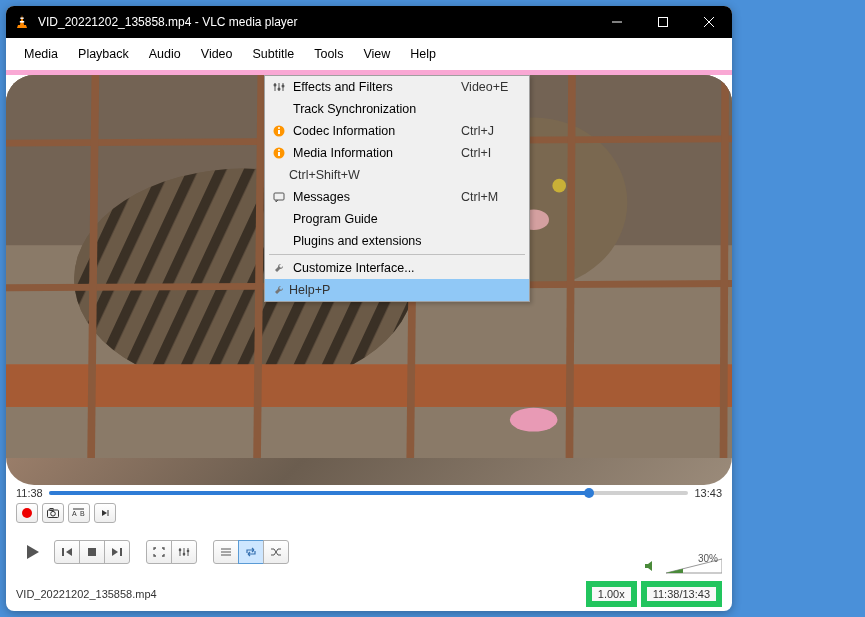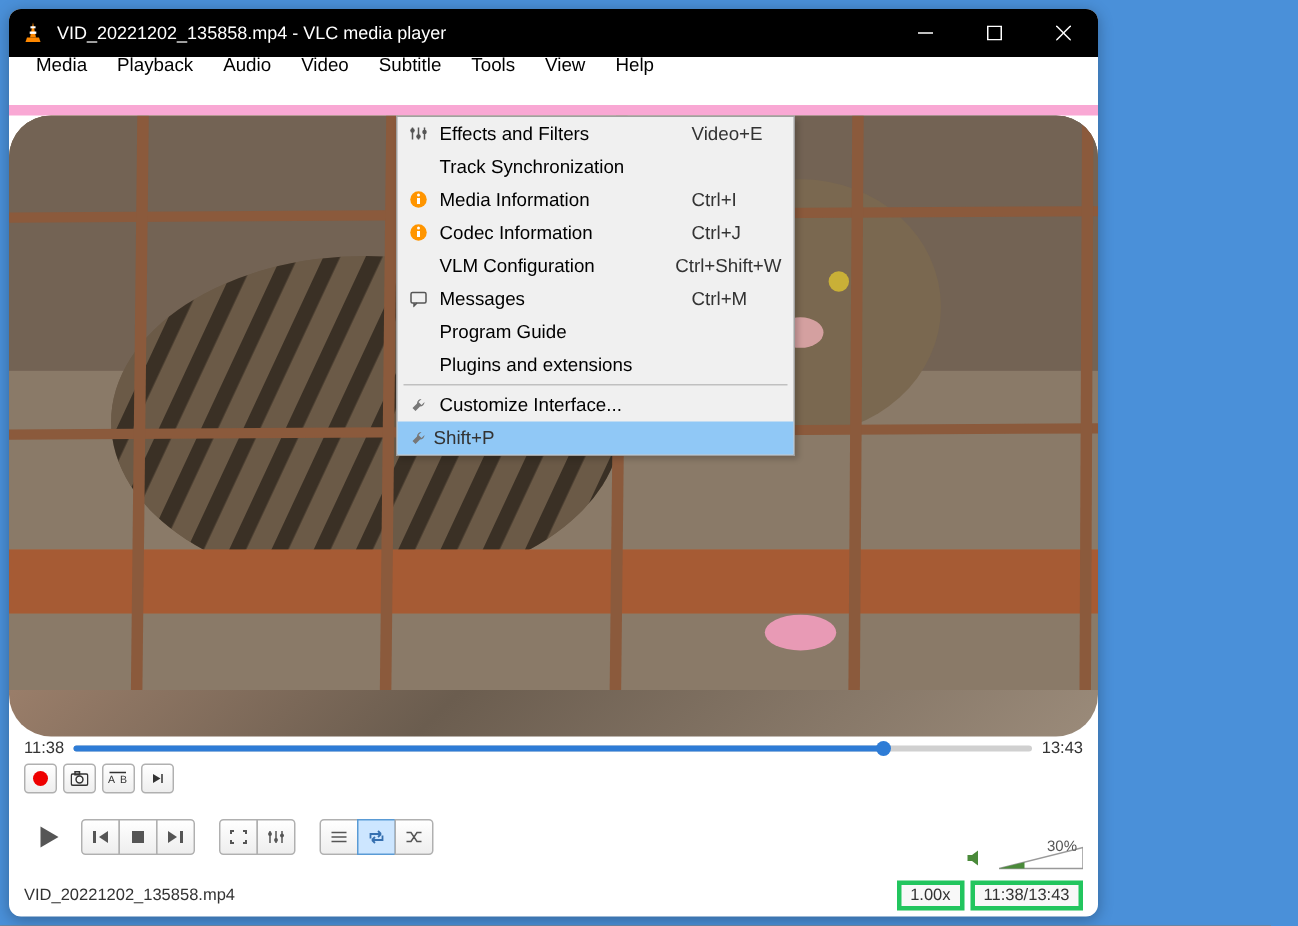--- a/index.html
+++ b/index.html
@@ -3,21 +3,21 @@
 <meta charset="utf-8">
 <style>
 * { margin: 0; padding: 0; box-sizing: border-box; font-family: "Segoe UI", Tahoma, sans-serif; }
 body { background: #4a90d9; padding: 6px; }
 .window { width: 726px; height: 605px; background: #fff; border-radius: 8px; overflow: hidden; box-shadow: 0 2px 10px rgba(0,0,0,0.3); display: flex; flex-direction: column; }
 .titlebar { background: #000; color: #fff; height: 32px; display: flex; align-items: center; padding: 0 0 0 8px; }
 .titlebar-icon { width: 16px; height: 16px; margin-right: 8px; }
 .titlebar-text { font-size: 12px; flex: 1; }
 .titlebar-controls { display: flex; }
 .tb-btn { width: 46px; height: 32px; display: flex; align-items: center; justify-content: center; color: #fff; }
-.menubar { background: #fff; height: 26px; display: flex; align-items: flex-end; padding: 16px 8px; border-bottom: 7px solid #f9a8d4; font-size: 12.5px; }
+.menubar { background: #fff; height: 26px; display: flex; align-items: center; padding: 16px 8px; border-bottom: 5px solid #f9a8d4; font-size: 12.5px; }
 .menu-item { padding: 4px 10px; cursor: default; }
 .video-area { flex: 1; background: linear-gradient(135deg, #8b7355 0%, #a0826d 30%, #6b5d4f 60%, #9b8b7a 100%); position: relative; overflow: hidden; border-radius: 28px; }
 .dropdown { position: absolute; top: 0; left: 258px; width: 266px; background: #f0f0f0; border: 1px solid #a0a0a0; box-shadow: 2px 2px 4px rgba(0,0,0,0.2); z-index: 100; font-size: 12.5px; }
 .dropdown-row { display: flex; align-items: center; height: 22px; padding: 0 8px 0 4px; }
 .dropdown-row.highlighted { background: #90c8f6; }
 .dd-icon { width: 20px; display: flex; justify-content: center; align-items: center; }
 .dd-label { flex: 1; padding-left: 4px; }
 .dd-shortcut { color: #333; min-width: 60px; }
 .dd-sep { height: 1px; background: #c0c0c0; margin: 2px 4px; }
 .timebar { display: flex; align-items: center; padding: 2px 10px; font-size: 11px; color: #333; gap: 6px; }
@@ -33,21 +33,21 @@
 .small-btn { width: 26px; height: 24px; border: 1px solid #b0b0b0; border-radius: 3px; background: linear-gradient(#fff, #eee); display: flex; align-items: center; justify-content: center; font-size: 10px; }
 .small-btn.active { background: #cde6ff; border-color: #5a9bd5; }
 .btn-group { display: flex; gap: 0; }
 .btn-group .small-btn { border-radius: 0; margin-left: -1px; }
 .btn-group .small-btn:first-child { border-radius: 3px 0 0 3px; margin-left: 0; }
 .btn-group .small-btn:last-child { border-radius: 0 3px 3px 0; }
 .volume { margin-left: auto; display: flex; align-items: center; gap: 6px; margin-top: 28px; }
 .vol-tri { width: 56px; height: 18px; position: relative; }
 .statusbar { display: flex; align-items: center; padding: 2px 10px 4px; font-size: 11px; color: #333; gap: 4px; }
 .status-left { flex: 1; }
-.status-box { border: 3px solid #22c55e; padding: 1px 6px; background: #f8f8f8; }
+.status-box { border: 6px solid #22c55e; padding: 1px 6px; background: #f8f8f8; }
 .cat-scene { position: absolute; inset: 0; }
 </style>
 </head>
 <body>
 
 <div class="window">
 
   <div class="titlebar">
     <svg class="titlebar-icon" viewBox="0 0 16 16">
       <path d="M8 1 L10 11 L6 11 Z" fill="#ff8800"></path>
@@ -136,37 +136,36 @@
         <span class="dd-shortcut"></span>
       </div>
       <div class="dropdown-row">
         <span class="dd-icon">
             <svg width="12" height="12">
               <circle cx="6" cy="6" r="5.5" fill="#ff9500"></circle>
               <rect x="5" y="5" width="2" height="4" fill="#fff"></rect>
               <circle cx="6" cy="3" r="1" fill="#fff"></circle>
             </svg>
           </span>
-        <span class="dd-label">Media Information</span>
-        <span class="dd-shortcut">Ctrl+I</span>
+        <span class="dd-label">Codec Information</span>
+        <span class="dd-shortcut">Ctrl+J</span>
       </div>
       <div class="dropdown-row">
         <span class="dd-icon">
             <svg width="12" height="12">
               <circle cx="6" cy="6" r="5.5" fill="#ff9500"></circle>
               <rect x="5" y="5" width="2" height="4" fill="#fff"></rect>
               <circle cx="6" cy="3" r="1" fill="#fff"></circle>
             </svg>
           </span>
-        <span class="dd-label">Codec Information</span>
-        <span class="dd-shortcut">Ctrl+J</span>
+        <span class="dd-label">Media Information</span>
+        <span class="dd-shortcut">Ctrl+I</span>
       </div>
       <div class="dropdown-row">
         <span class="dd-icon"></span>
-        <span class="dd-label">VLM Configuration</span>
         <span class="dd-shortcut">Ctrl+Shift+W</span>
       </div>
       <div class="dropdown-row">
         <span class="dd-icon">
             <svg width="12" height="12">
               <rect x="1" y="2" width="10" height="7" rx="1" fill="none" stroke="#555"></rect>
               <path d="M3 9 L3 11 L5 9" fill="none" stroke="#555"></path>
             </svg>
           </span>
         <span class="dd-label">Messages</span>
@@ -191,21 +190,21 @@
           </span>
         <span class="dd-label">Customize Interface...</span>
         <span class="dd-shortcut"></span>
       </div>
       <div class="dropdown-row highlighted">
         <span class="dd-icon">
             <svg width="12" height="12">
               <path d="M8 2 A3 3 0 0 0 5 5 L2 8 L4 10 L7 7 A3 3 0 0 0 10 4 L8 6 L6 4 Z" fill="#777"></path>
             </svg>
           </span>
-        <span class="dd-shortcut">Shift+P</span>
+        <span class="dd-shortcut">Help+P</span>
       </div>
     </div>
   </div>
 
   <div class="timebar">
     <span>11:38</span>
     <div class="seek">
       <div class="seek-track"></div>
       <div class="seek-fill"></div>
       <div class="seek-thumb"></div>

